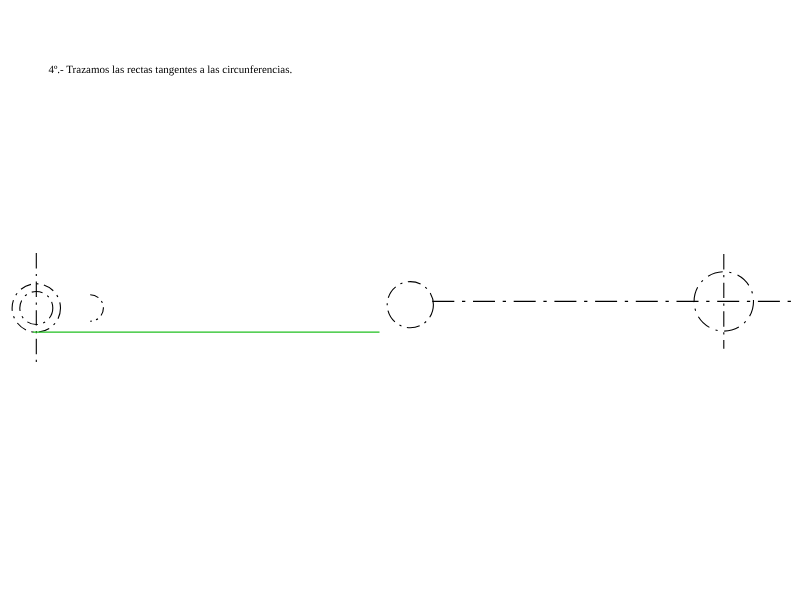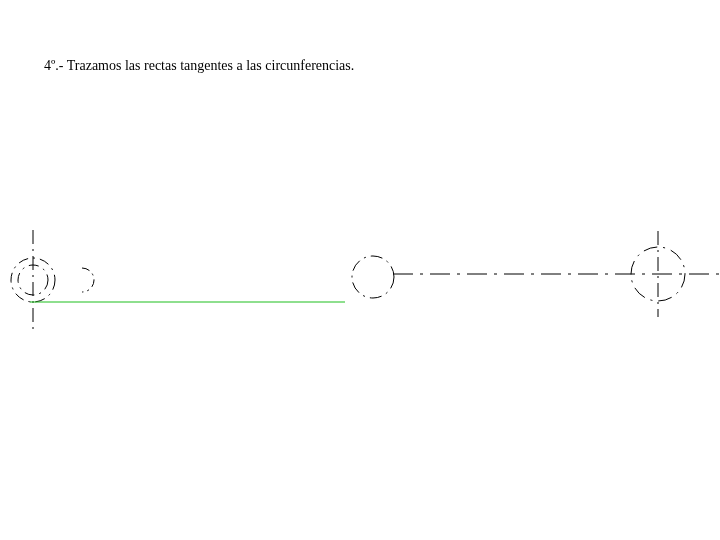--- a/index.html
+++ b/index.html
@@ -8,21 +8,21 @@
       width: 720px;
       height: 540px;
       background: #ffffff;
       font-family: "Times New Roman", serif;
       position: relative;
     }
     .title {
       position: absolute;
       top: 58px;
       left: 44px;
-      font-size: 14px;
+      font-size: 10px;
       color: #000000;
     }
     .canvas {
       position: absolute;
       top: 0;
       left: 0;
       width: 720px;
       height: 540px;
       pointer-events: none;
     }

